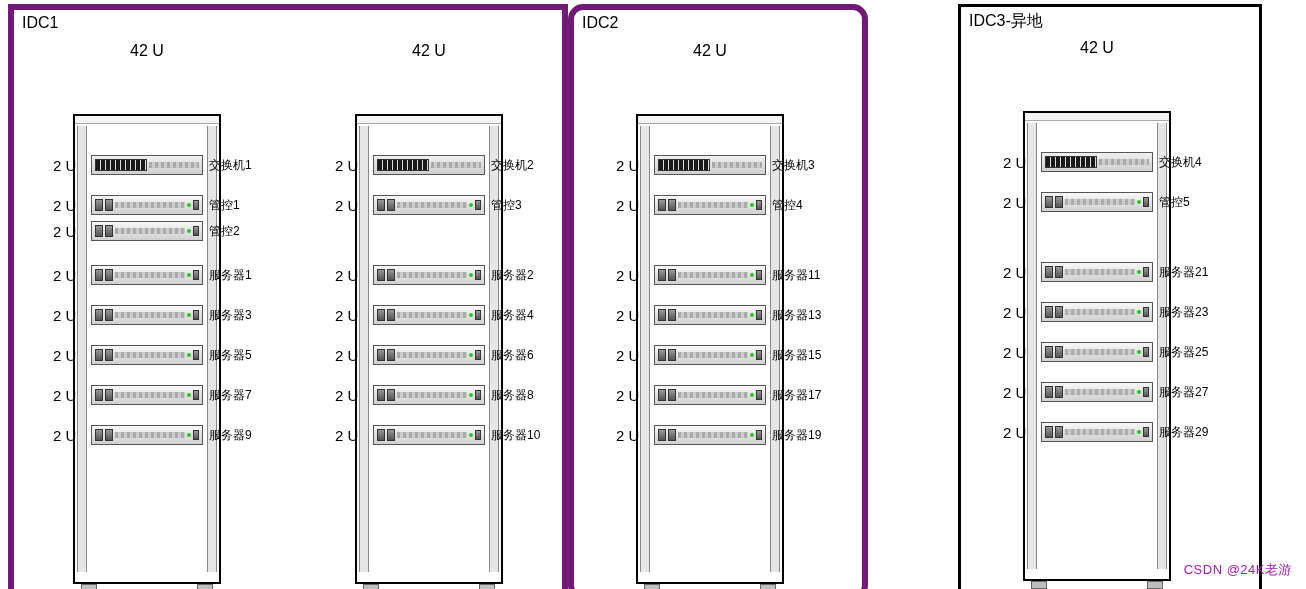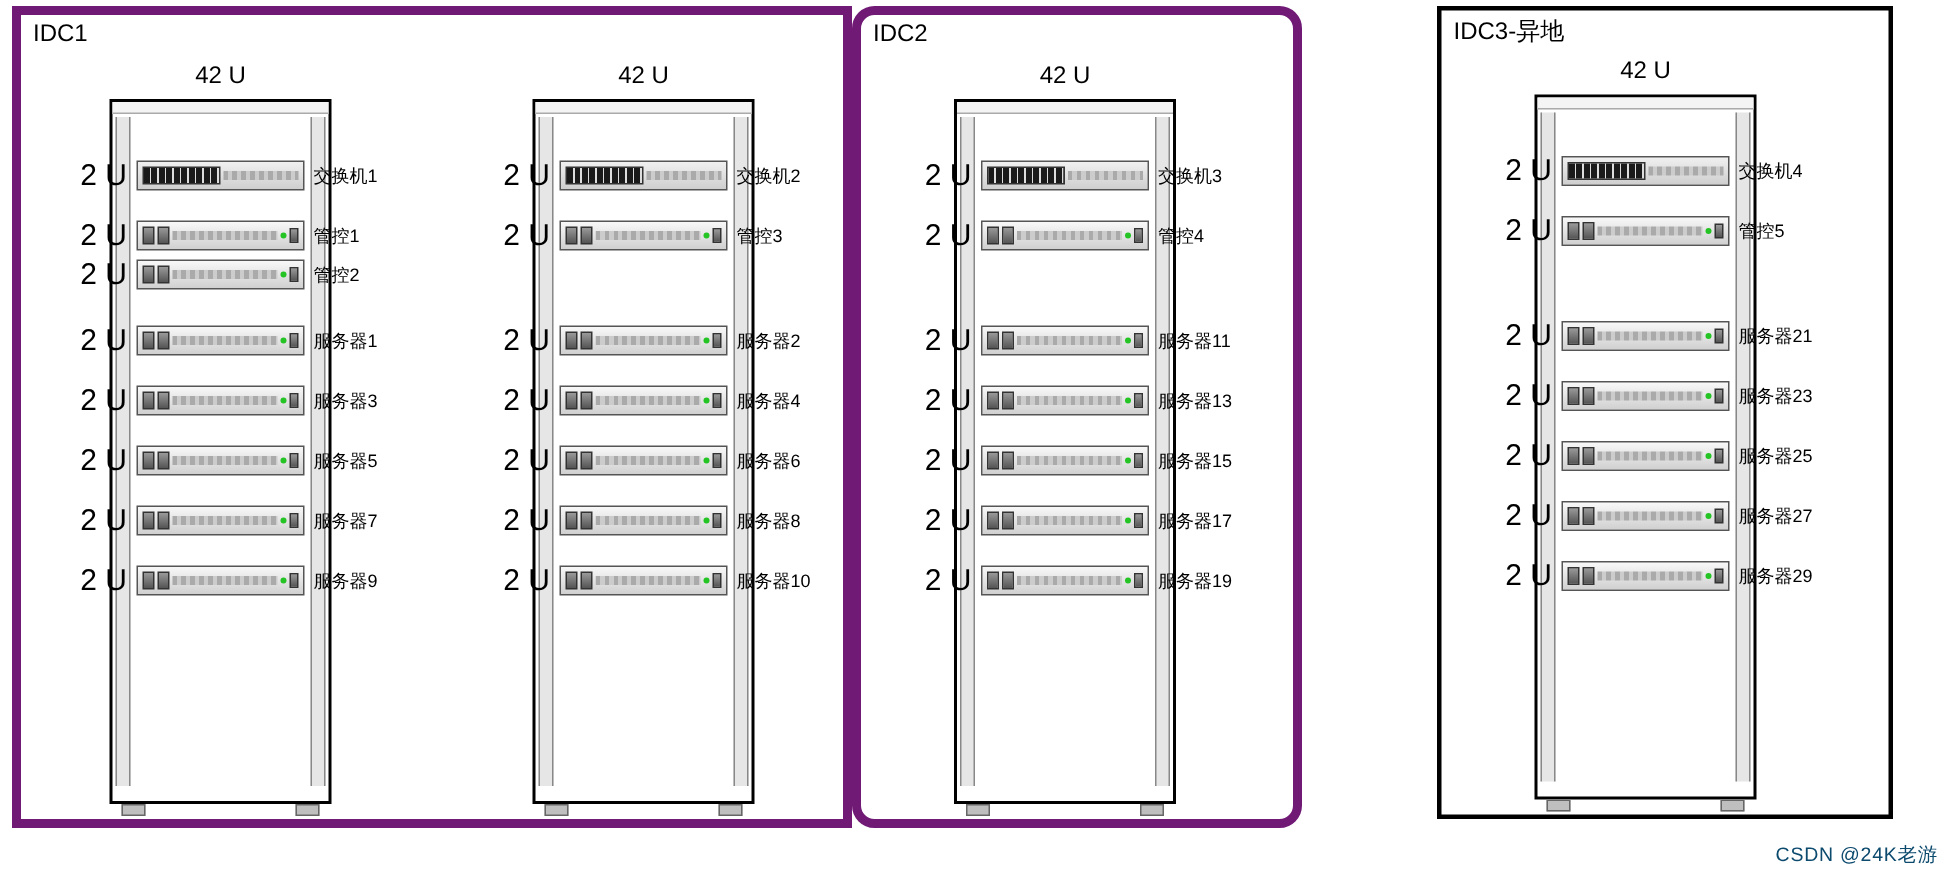--- a/index.html
+++ b/index.html
@@ -34,20 +34,21 @@
   .idc-body {
     display: flex;
     gap: 28px;
     margin-top: 28px;
   }
   .rack-col {
     display: flex;
     flex-direction: column;
     align-items: center;
     width: 260px;
+    gap: 48px;
   }
   .rack-header {
     text-align: center;
     font-size: 16px;
     margin-bottom: 6px;
   }
   .rack-outer {
     position: relative;
     width: 148px;
     height: 470px;
@@ -131,38 +132,38 @@
   .led.g { background: #25c425; }
   .bar {
     flex: 1;
     height: 6px;
     background: repeating-linear-gradient(90deg,#aaa 0 3px,#ccc 3px 6px);
   }
   .left-label {
     position: absolute;
     right: 100%;
     width: 38px;
-    text-align: center;
+    text-align: left;
     padding-right: 6px;
-    font-size: 20px;
+    font-size: 15px;
     white-space: nowrap;
   }
   .right-label {
     position: absolute;
     left: 100%;
     padding-left: 6px;
     font-size: 12px;
     white-space: nowrap;
   }
   .watermark {
     position: absolute;
     right: 14px;
     bottom: 10px;
     font-size: 13px;
-    color: #0c4a6e;
+    color: #a21caf;
     letter-spacing: .5px;
   }
 </style>
 </head>
 <body>
 
 <div class="stage" id="stage">
     <div class="idc" style="width: 560px;">
       <div class="idc-title">IDC1</div>
       <div class="idc-body">

